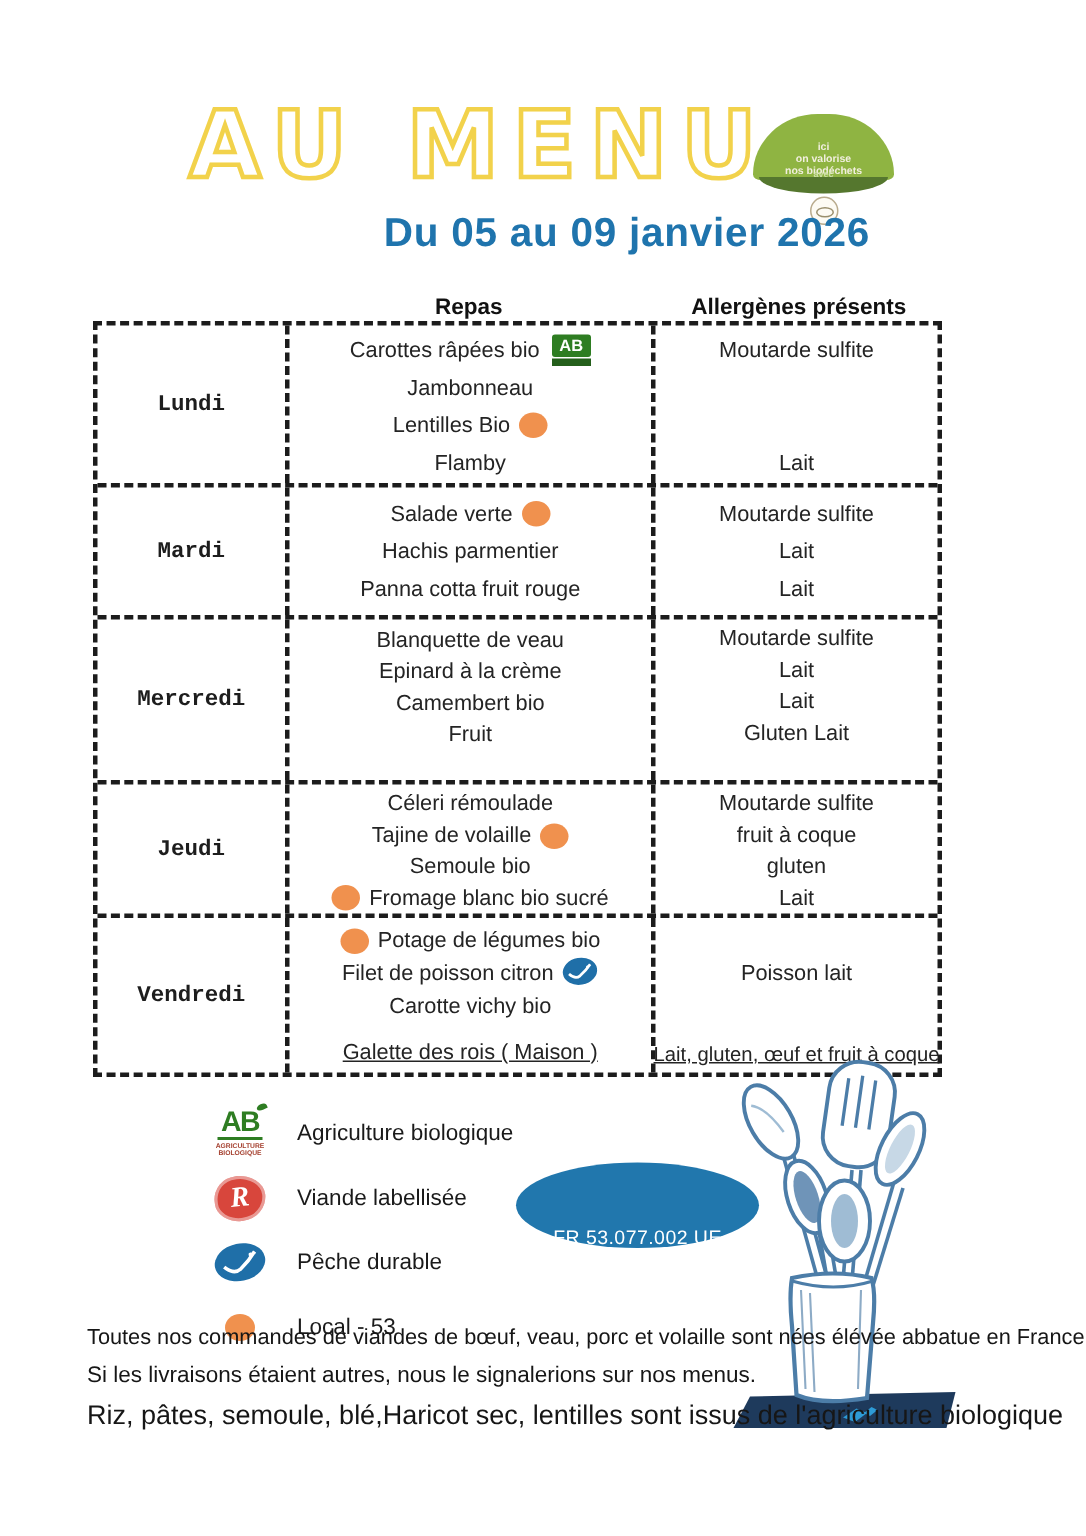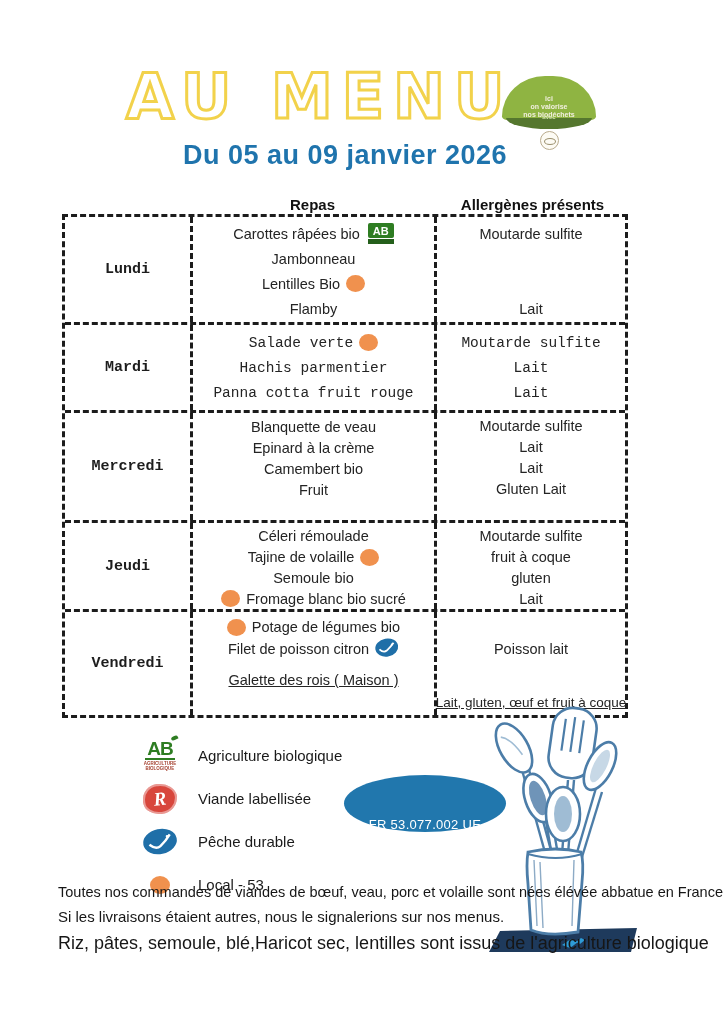--- a/index.html
+++ b/index.html
@@ -3,21 +3,21 @@
 <meta charset="utf-8">
 <style>
   html,body{margin:0;padding:0;background:#e8e8e8;}
   .page{position:relative;width:724px;height:1024px;background:#ffffff;
         font-family:"Liberation Sans",sans-serif;overflow:hidden;color:#1d1d1d;}
 
   
   .title{position:absolute;left:126px;top:60px;font-family:"DejaVu Sans",sans-serif;
          font-size:62px;font-weight:700;letter-spacing:9px;color:rgba(255,255,255,0);
          -webkit-text-stroke:3px #f2d24b;}
-  .date{position:absolute;left:110px;top:140px;width:470px;text-align:center;
+  .date{position:absolute;left:110px;top:140px;width:470px;text-align:right;
         font-size:27px;font-weight:700;color:#1f74ad;letter-spacing:.5px;}
 
   
   .badge{position:absolute;left:502px;top:76px;width:94px;text-align:center;}
   .badge .dome{width:94px;height:44px;background:#8fb442;
                border-radius:47px 47px 6px 6px / 44px 44px 4px 4px;
                display:flex;flex-direction:column;justify-content:flex-end;align-items:center;
                padding-bottom:1px;box-sizing:border-box;}
   .badge .dome .b1{font-size:7px;font-weight:700;color:#f2efdf;line-height:8px;}
   .badge .rim{width:86px;height:11px;margin:-2px auto 0;background:#55772e;
@@ -36,21 +36,21 @@
   .menu-table{position:absolute;left:62px;top:214px;width:560px;border:3px dashed #1c1c1c;}
   .trow{display:grid;grid-template-columns:125px 244px 191px;}
   .trow + .trow{border-top:3px dashed #1c1c1c;}
   .cell{box-sizing:border-box;}
   .cell.mid,.cell.right{border-left:3px dashed #1c1c1c;}
   .day{display:flex;align-items:center;justify-content:center;font-weight:700;font-size:15px;font-family:Liberation Mono, monospace;}
   .lines{display:flex;flex-direction:column;align-items:stretch;}
   .line{display:flex;align-items:center;justify-content:center;gap:6px;
         font-size:14.5px;color:#242424;white-space:nowrap;}
   .r0 .cell{height:105px;} .r0 .lines{padding-top:4px;} .r0 .line{height:25px;}
-  .r1 .cell{height:85px;}  .r1 .lines{padding-top:5px;} .r1 .line{height:25px;font-family:Liberation Mono, monospace;}
+  .r1 .cell{height:85px;}  .r1 .lines{padding-top:5px;} .r1 .line{height:25px;}
   .r2 .cell{height:107px;} .r2 .lines{padding-top:3px;} .r2 .line{height:21px;}
   .r3 .cell{height:86px;}  .r3 .lines{padding-top:3px;} .r3 .line{height:21px;}
   .r4 .cell{height:103px;} .r4 .lines{padding-top:4px;} .r4 .line{height:22px;}
   .r4 .line.gap{margin-top:9px;text-decoration:underline;}
   .line.small{font-size:13.5px;}
 
   
   .dot{width:19px;height:17px;border-radius:50%;background:#f0914e;display:inline-block;flex:0 0 auto;}
   .ab-mini{display:inline-flex;flex-direction:column;align-items:center;flex:0 0 auto;margin-left:2px;}
   .ab-mini .bx{width:26px;height:15px;background:#2e7d22;color:#fff;font-weight:700;font-size:11px;
@@ -226,20 +226,23 @@
         <div class="line">
           <span>Filet de poisson citron</span>
           <span class="fish">
             <svg width="24" height="19" viewBox="0 0 24 19">
                 <ellipse cx="12" cy="9.5" rx="11.5" ry="9" fill="#1f6fa8"></ellipse>
                 <path d="M4.5 10 q3.5 4.5 7 2.5 q4.5 -2.8 8 -6.5" stroke="#fff" stroke-width="1.8" fill="none"></path>
                 <circle cx="17.5" cy="7.5" r="1" fill="#fff"></circle>
               </svg>
           </span>
         </div>
+        <div class="line">
+            <span>Carotte vichy bio</span>
+          </div>
         <div class="line gap">
             <span>Galette des rois  ( Maison )</span>
           </div>
       </div>
       <div class="cell right lines">
         <div class="line"></div>
         <div class="line">Poisson lait</div>
         <div class="line"></div>
         <div class="line gap small">Lait, gluten, œuf et fruit à coque</div>
       </div>

